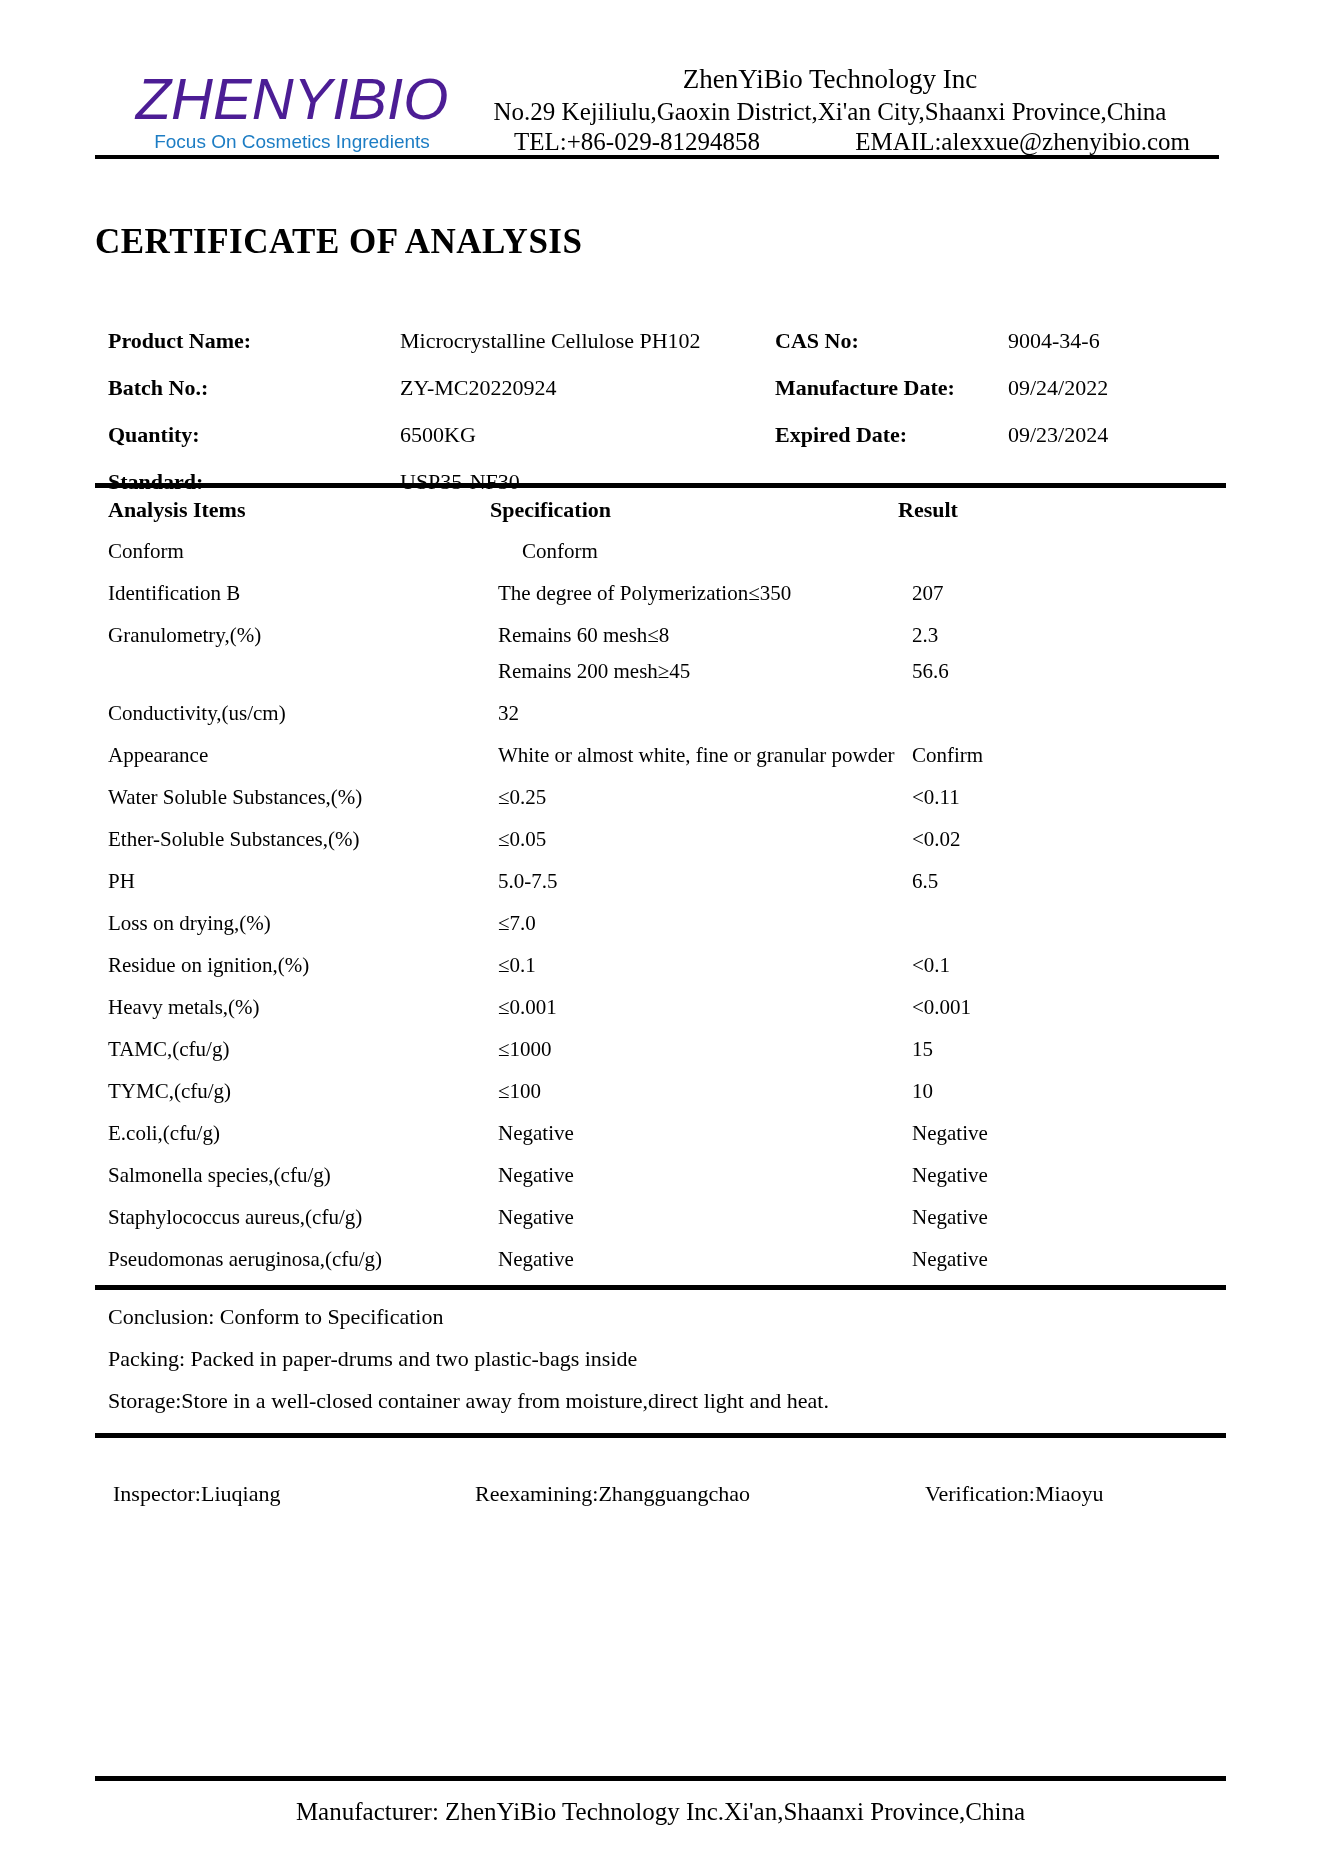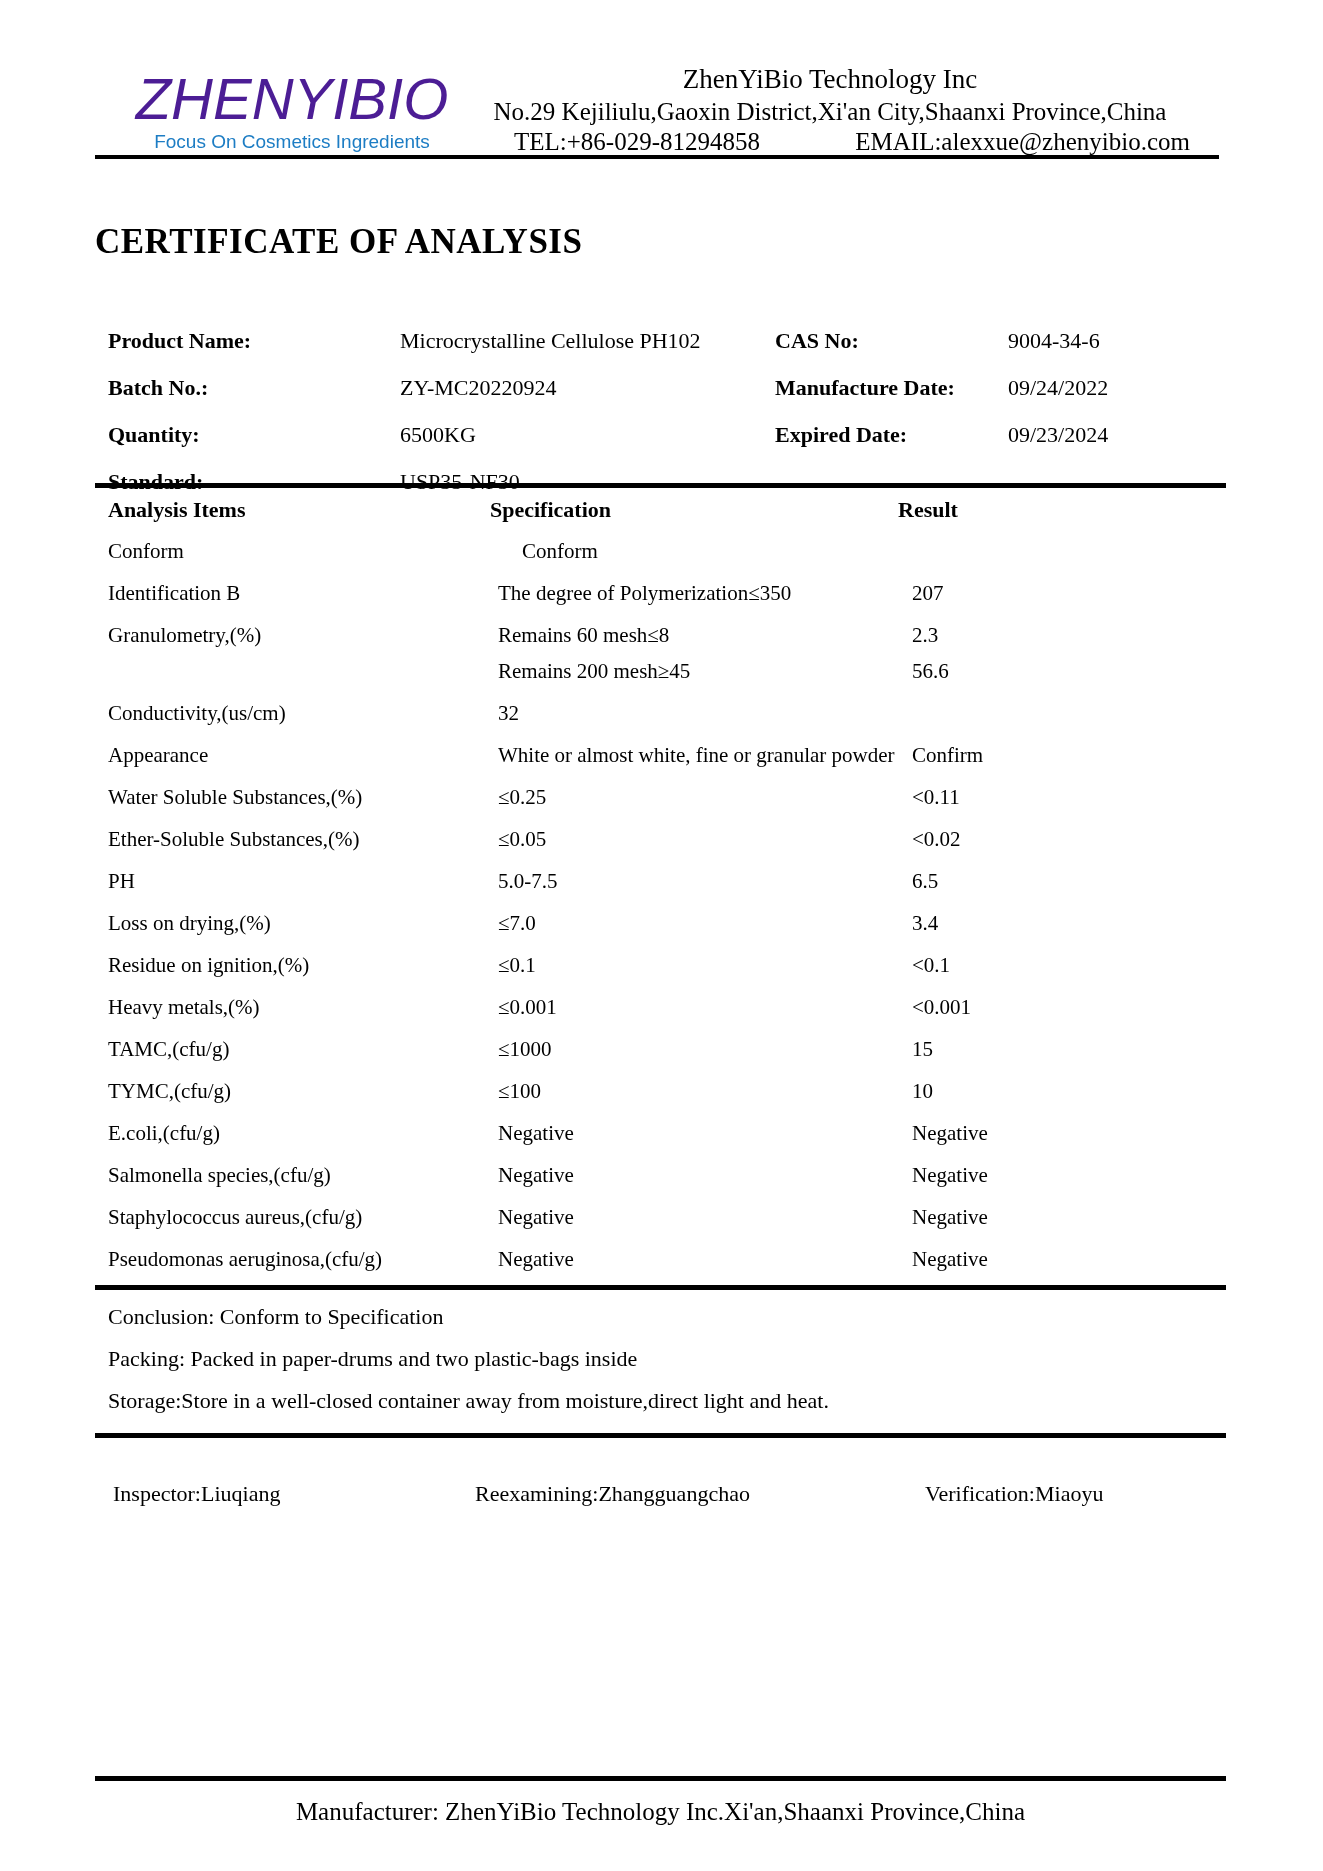--- a/index.html
+++ b/index.html
@@ -210,23 +210,20 @@
             <div class="cell-line">6.5</div>
           </div>
         </div>
         <div class="a-row">
           <div class="a-col item">
             <div class="cell-line">Loss on drying,(%)</div>
           </div>
           <div class="a-col spec">
             <div class="cell-line">≤7.0</div>
           </div>
-          <div class="a-col result">
-            <div class="cell-line">3.4</div>
-          </div>
         </div>
         <div class="a-row">
           <div class="a-col item">
             <div class="cell-line">Residue on ignition,(%)</div>
           </div>
           <div class="a-col spec">
             <div class="cell-line">≤0.1</div>
           </div>
           <div class="a-col result">
             <div class="cell-line">&lt;0.1</div>

